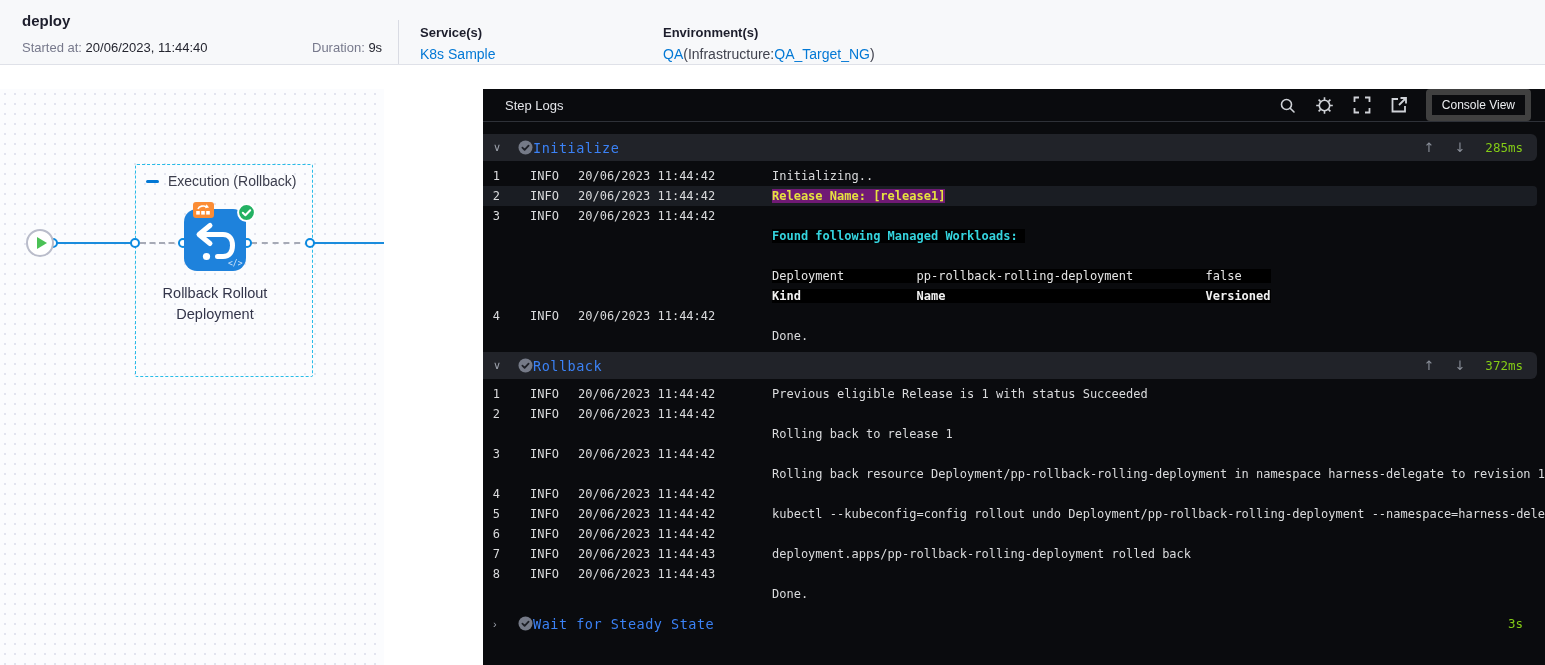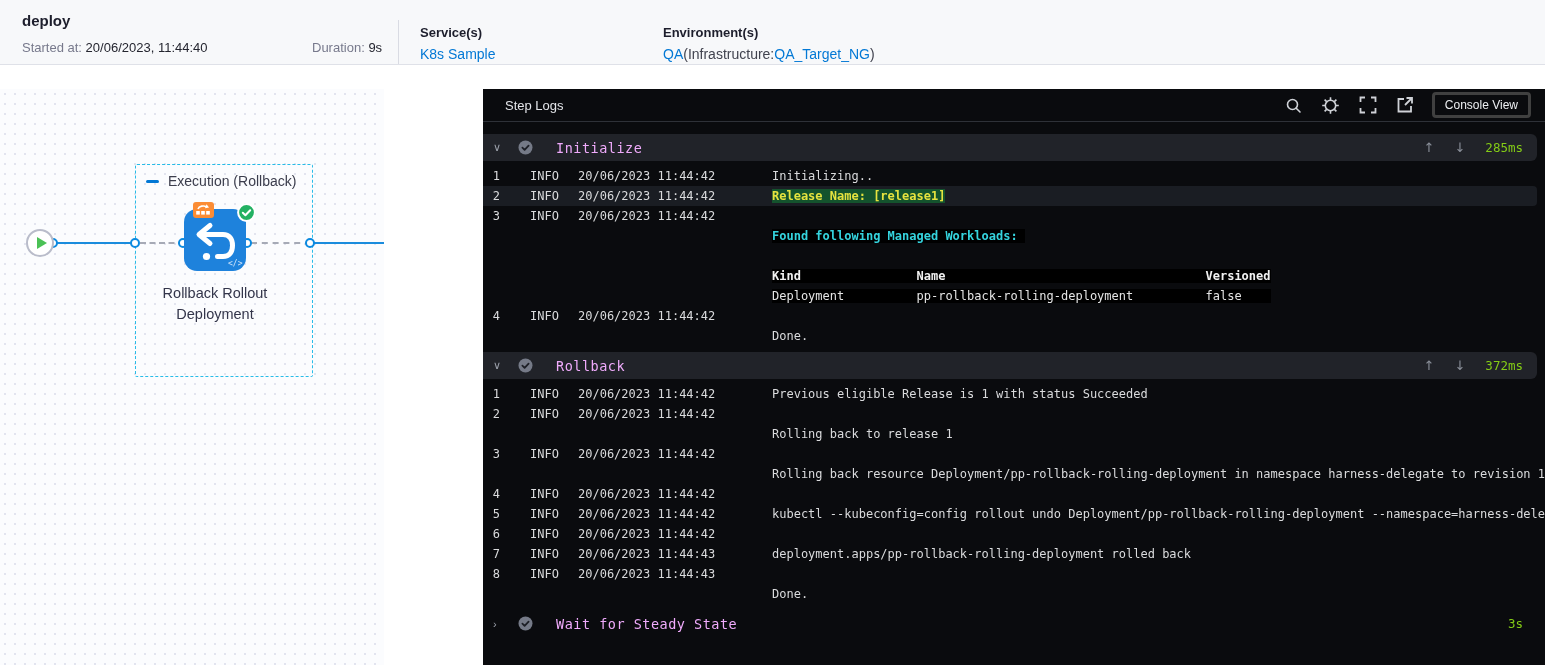--- a/index.html
+++ b/index.html
@@ -59,42 +59,42 @@
 
   
   .console { position:absolute; left:483px; top:89px; width:1062px; height:578px;
     background:#0a0b0e; font-family:"DejaVu Sans Mono", monospace; }
   .console-top { height:33px; display:flex; align-items:center; border-bottom:1px solid #2e3138;
     padding:0 14px 0 22px; }
   .console-title { font-family:"Liberation Sans", sans-serif; font-size:13px; color:#e3e5e9; }
   .console-actions { margin-left:auto; display:flex; align-items:center; gap:17px; }
   .cicon { width:20px; height:20px; display:flex; align-items:center; justify-content:center; cursor:pointer; }
   .console-view-btn { font-family:"Liberation Sans", sans-serif; font-size:12px; color:#eceef1;
-    border:3px solid #404040; border-radius:4px; padding:3px 10px; cursor:pointer; background:transparent; }
+    border:6px solid #404040; border-radius:4px; padding:3px 10px; cursor:pointer; background:transparent; }
 
   .log-scroll { padding-top:12px; height:543px; overflow:hidden; }
   .sec-header { height:27px; display:flex; align-items:center; margin-right:8px;
     border-radius:0 6px 6px 0; padding:0 14px 0 10px; cursor:pointer; }
   .sec-header.expanded { background:#212329; }
   .sec-chev { width:14px; color:#9ba0aa; font-family:"Liberation Sans", sans-serif; font-size:11px; }
   .sec-check { margin-left:11px; display:flex; }
-  .sec-title { margin-left:23px; font-size:13.5px; color:#f0abfc; letter-spacing:0.5px; }
+  .sec-title { font-size:13.5px; color:#3b82f6; letter-spacing:0.5px; }
   .sec-right { margin-left:auto; display:flex; align-items:center; gap:20px; }
   .sec-arrow { color:#8a8f99; font-size:13px; cursor:pointer; font-family:"DejaVu Sans", sans-serif; }
   .sec-duration { color:#84cc16; font-size:12.5px; }
   .sec-body { padding:5px 0 6px 0; }
 
   .log-line { height:20px; display:flex; align-items:center; font-size:12px; color:#dadbdd;
     white-space:pre; }
   .log-line.hl { background:#1a1d23; width:calc(100% - 8px); border-radius:0 4px 4px 0; }
   .l-num { width:12px; margin-left:5px; text-align:right; flex:none; }
   .l-level { width:32px; margin-left:30px; flex:none; }
   .l-ts { width:142px; margin-left:16px; flex:none; }
   .l-msg { margin-left:52px; flex:1; overflow:hidden; }
-  .seg-y { color:#e6e33f; font-weight:bold; background:#14532d; }
+  .seg-y { color:#e6e33f; font-weight:bold; background:#701a75; }
   .seg-c { color:#35d4de; font-weight:bold; background:#000; }
   .seg-b { font-weight:bold; background:#000; color:#f2f2f2; }
   .seg-g { background:#000; color:#e4e4e4; }
 </style>
 </head>
 <body>
 
 <div class="app">
 
   <div class="top-header">
@@ -246,22 +246,22 @@
             <span class="sec-arrow">↓</span>
             <span class="sec-duration">285ms</span>
           </span>
         </div>
         <div class="sec-body">
           <div class="log-line"><span class="l-num">1</span><span class="l-level">INFO</span><span class="l-ts">20/06/2023 11:44:42</span><span class="l-msg"><span>Initializing..</span></span></div>
           <div class="log-line hl"><span class="l-num">2</span><span class="l-level">INFO</span><span class="l-ts">20/06/2023 11:44:42</span><span class="l-msg"><span class="seg-y">Release Name: [release1]</span></span></div>
           <div class="log-line"><span class="l-num">3</span><span class="l-level">INFO</span><span class="l-ts">20/06/2023 11:44:42</span><span class="l-msg"></span></div>
           <div class="log-line"><span class="l-num"></span><span class="l-level"></span><span class="l-ts"></span><span class="l-msg"><span class="seg-c">Found following Managed Workloads: </span></span></div>
           <div class="log-line"><span class="l-num"></span><span class="l-level"></span><span class="l-ts"></span><span class="l-msg"></span></div>
+          <div class="log-line"><span class="l-num"></span><span class="l-level"></span><span class="l-ts"></span><span class="l-msg"><span class="seg-g">Deployment          pp-rollback-rolling-deployment          false    </span></span></div>
           <div class="log-line"><span class="l-num"></span><span class="l-level"></span><span class="l-ts"></span><span class="l-msg"><span class="seg-b">Kind                Name                                    Versioned</span></span></div>
-          <div class="log-line"><span class="l-num"></span><span class="l-level"></span><span class="l-ts"></span><span class="l-msg"><span class="seg-g">Deployment          pp-rollback-rolling-deployment          false    </span></span></div>
           <div class="log-line"><span class="l-num">4</span><span class="l-level">INFO</span><span class="l-ts">20/06/2023 11:44:42</span><span class="l-msg"></span></div>
           <div class="log-line"><span class="l-num"></span><span class="l-level"></span><span class="l-ts"></span><span class="l-msg"><span>Done.</span></span></div>
         </div>
         <div class="sec-header expanded">
           <span class="sec-chev">∨</span>
           <span class="sec-check">
             <svg width="15" height="15" viewBox="0 0 15 15">
               <circle cx="7.5" cy="7.5" r="7" fill="#757a87"></circle>
               <path d="M4.4 7.7 L6.6 9.8 L10.6 5.6" fill="none" stroke="#1d1f26" stroke-width="1.8" stroke-linecap="round" stroke-linejoin="round"></path>
             </svg>

